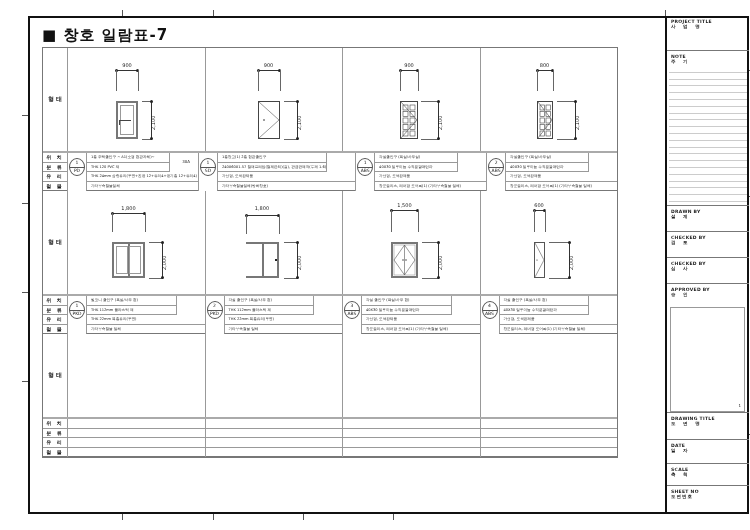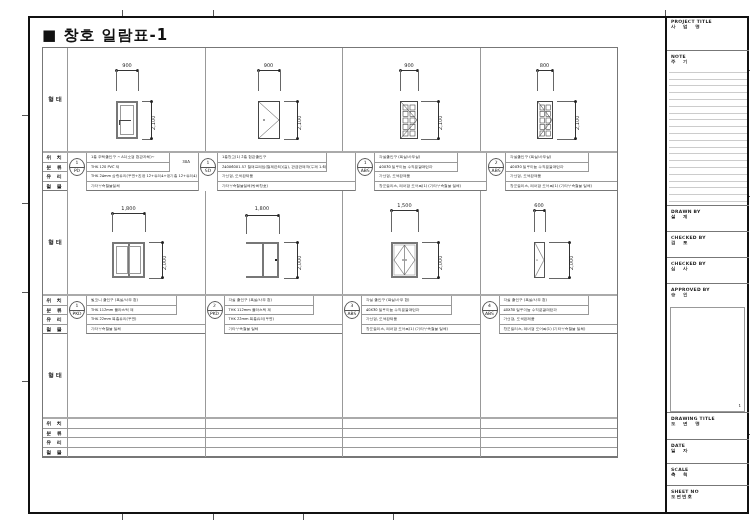--- a/index.html
+++ b/index.html
@@ -64,21 +64,21 @@
 <div class="tick" style="left:749px;top:70px;width:6px;height:1px"></div>
 <div class="tick" style="left:749px;top:196px;width:6px;height:1px"></div>
 <div class="tick" style="left:749px;top:434px;width:6px;height:1px"></div>
 <div class="tick" style="left:122px;top:514px;width:1px;height:6px"></div>
 <div class="tick" style="left:213px;top:514px;width:1px;height:6px"></div>
 <div class="tick" style="left:303px;top:514px;width:1px;height:6px"></div>
 <div class="tick" style="left:393px;top:514px;width:1px;height:6px"></div>
 
 <div class="frame"></div>
 
-<div class="title">■ 창호 일람표-1</div>
+<div class="title">■ 창호 일람표-7</div>
 
 <div class="sched">
 
   <div class="section">
     <div class="form-row" style="height:105px">
       <div class="lbl">형 태</div>
 
       <div class="cell">
         <div class="dim-txt" style="left:48px;top:14px;width:22px">900</div>
         <div class="dim-h" style="left:48px;top:22px;width:22px"></div>

